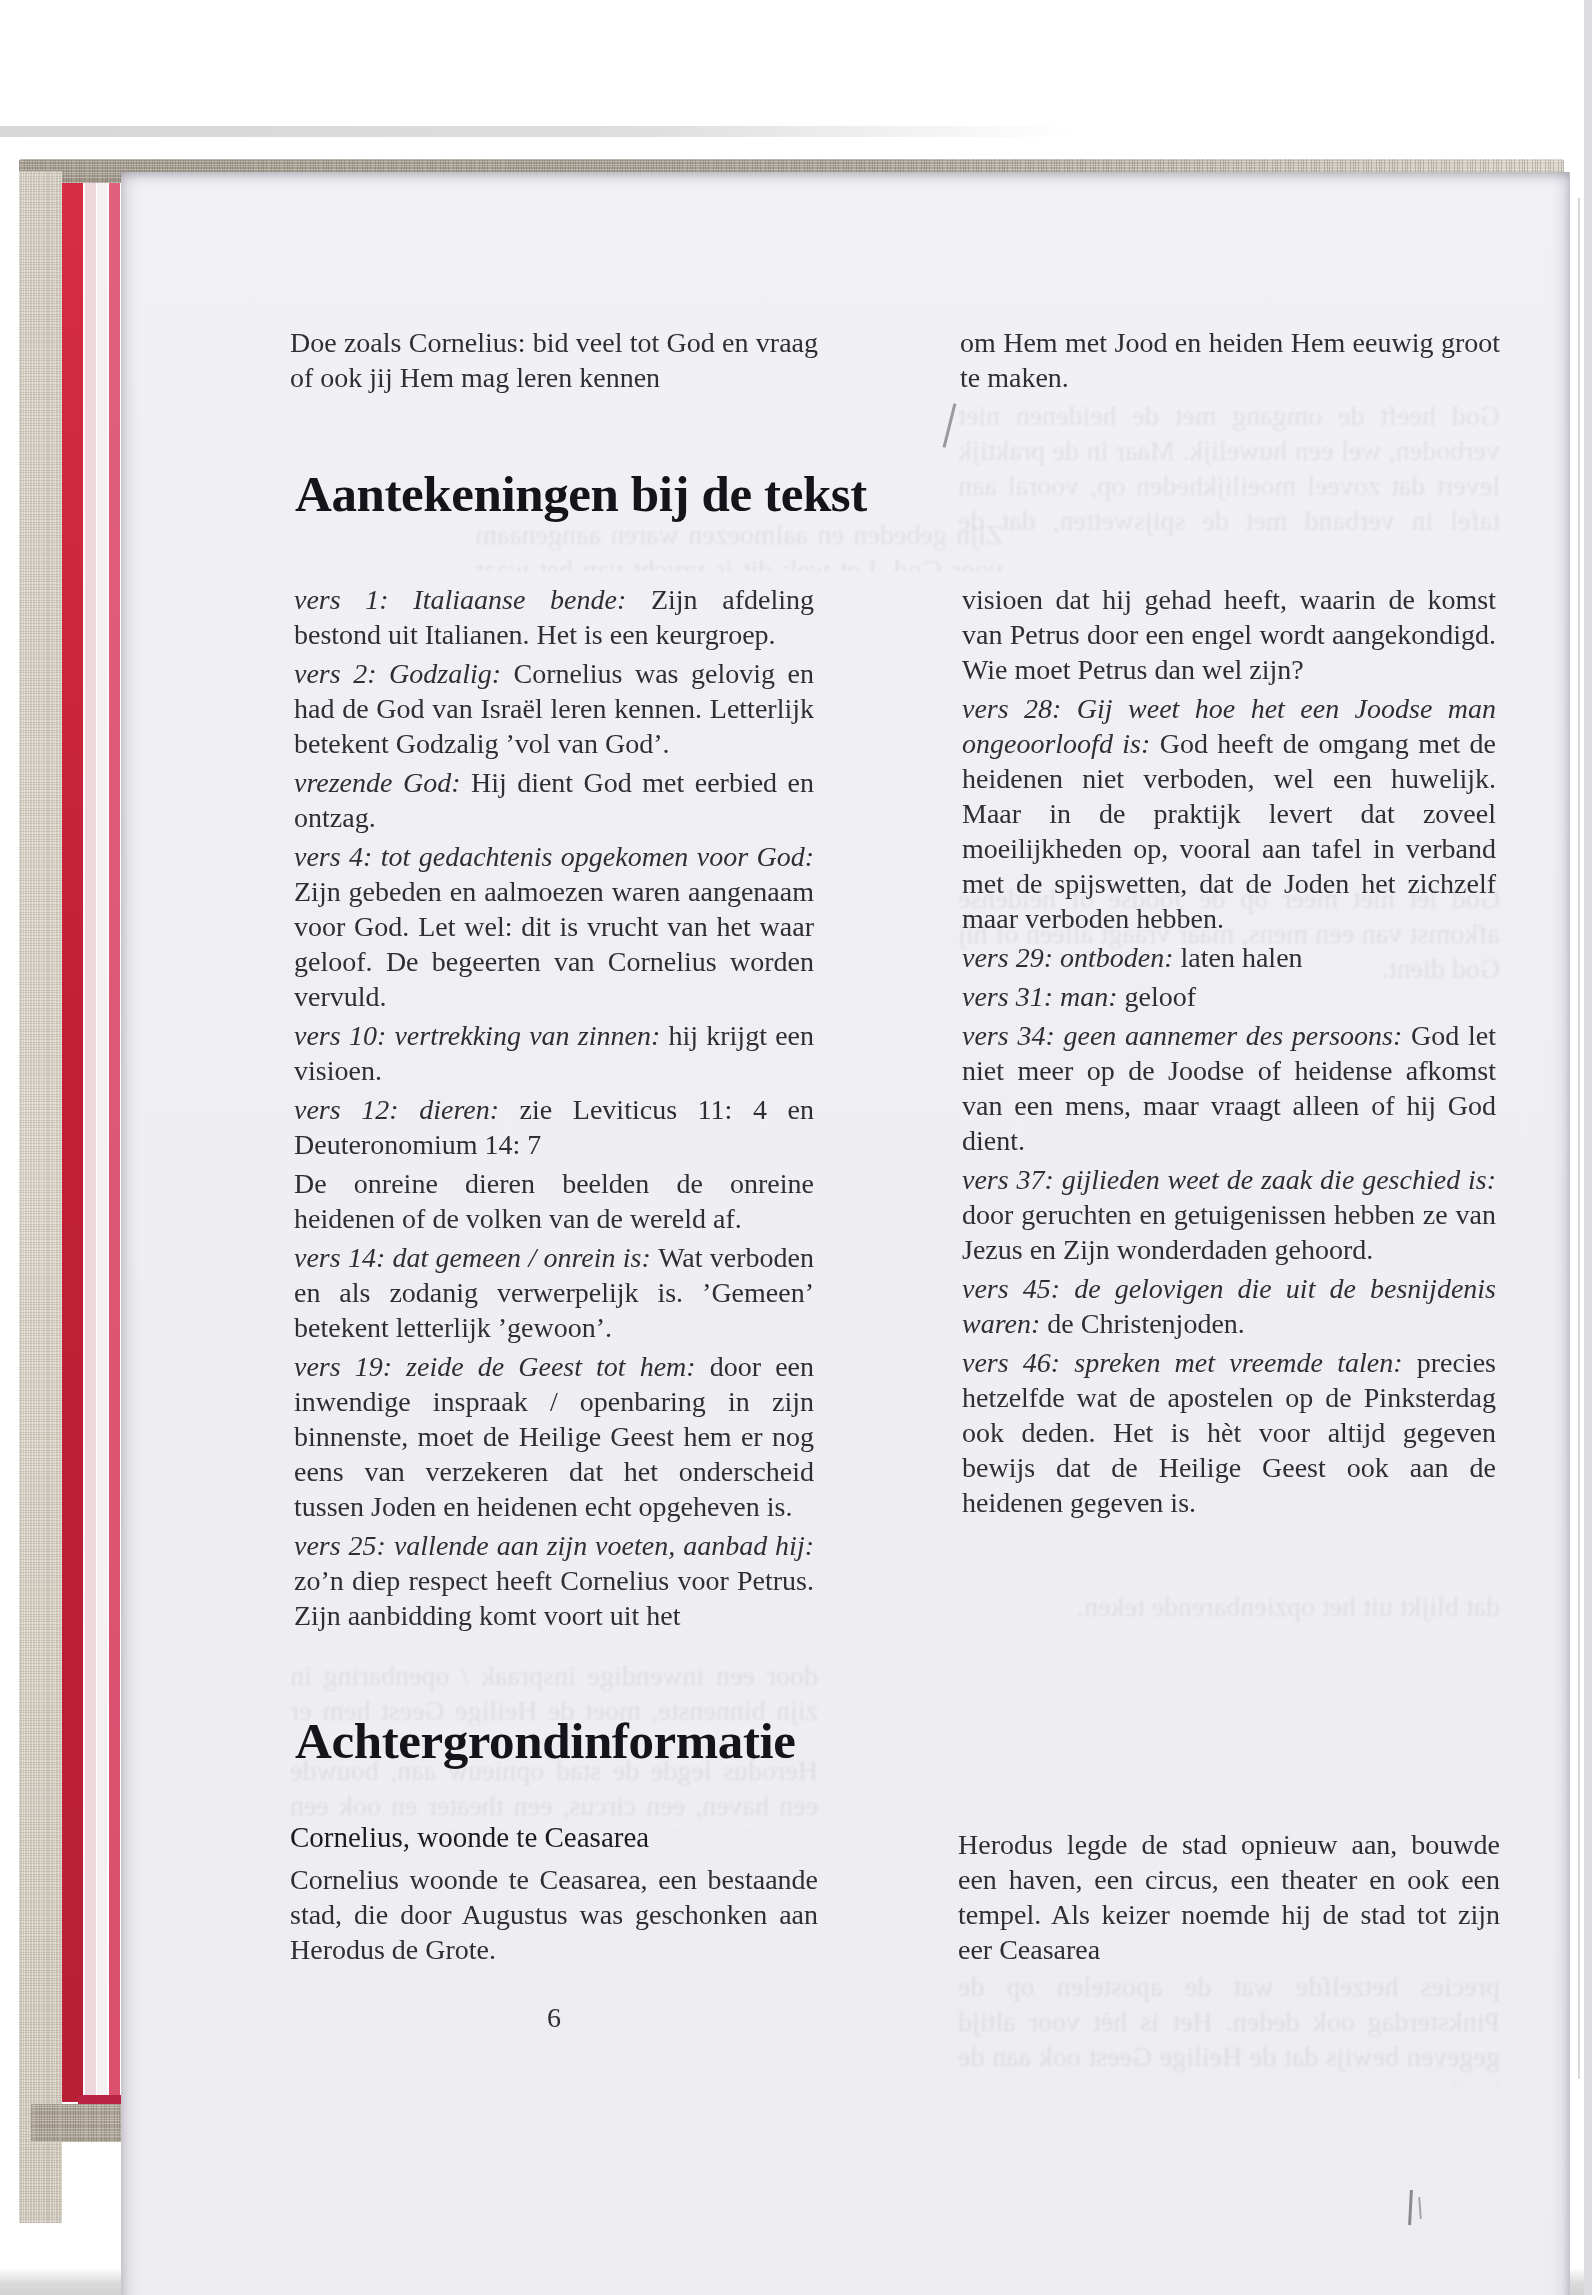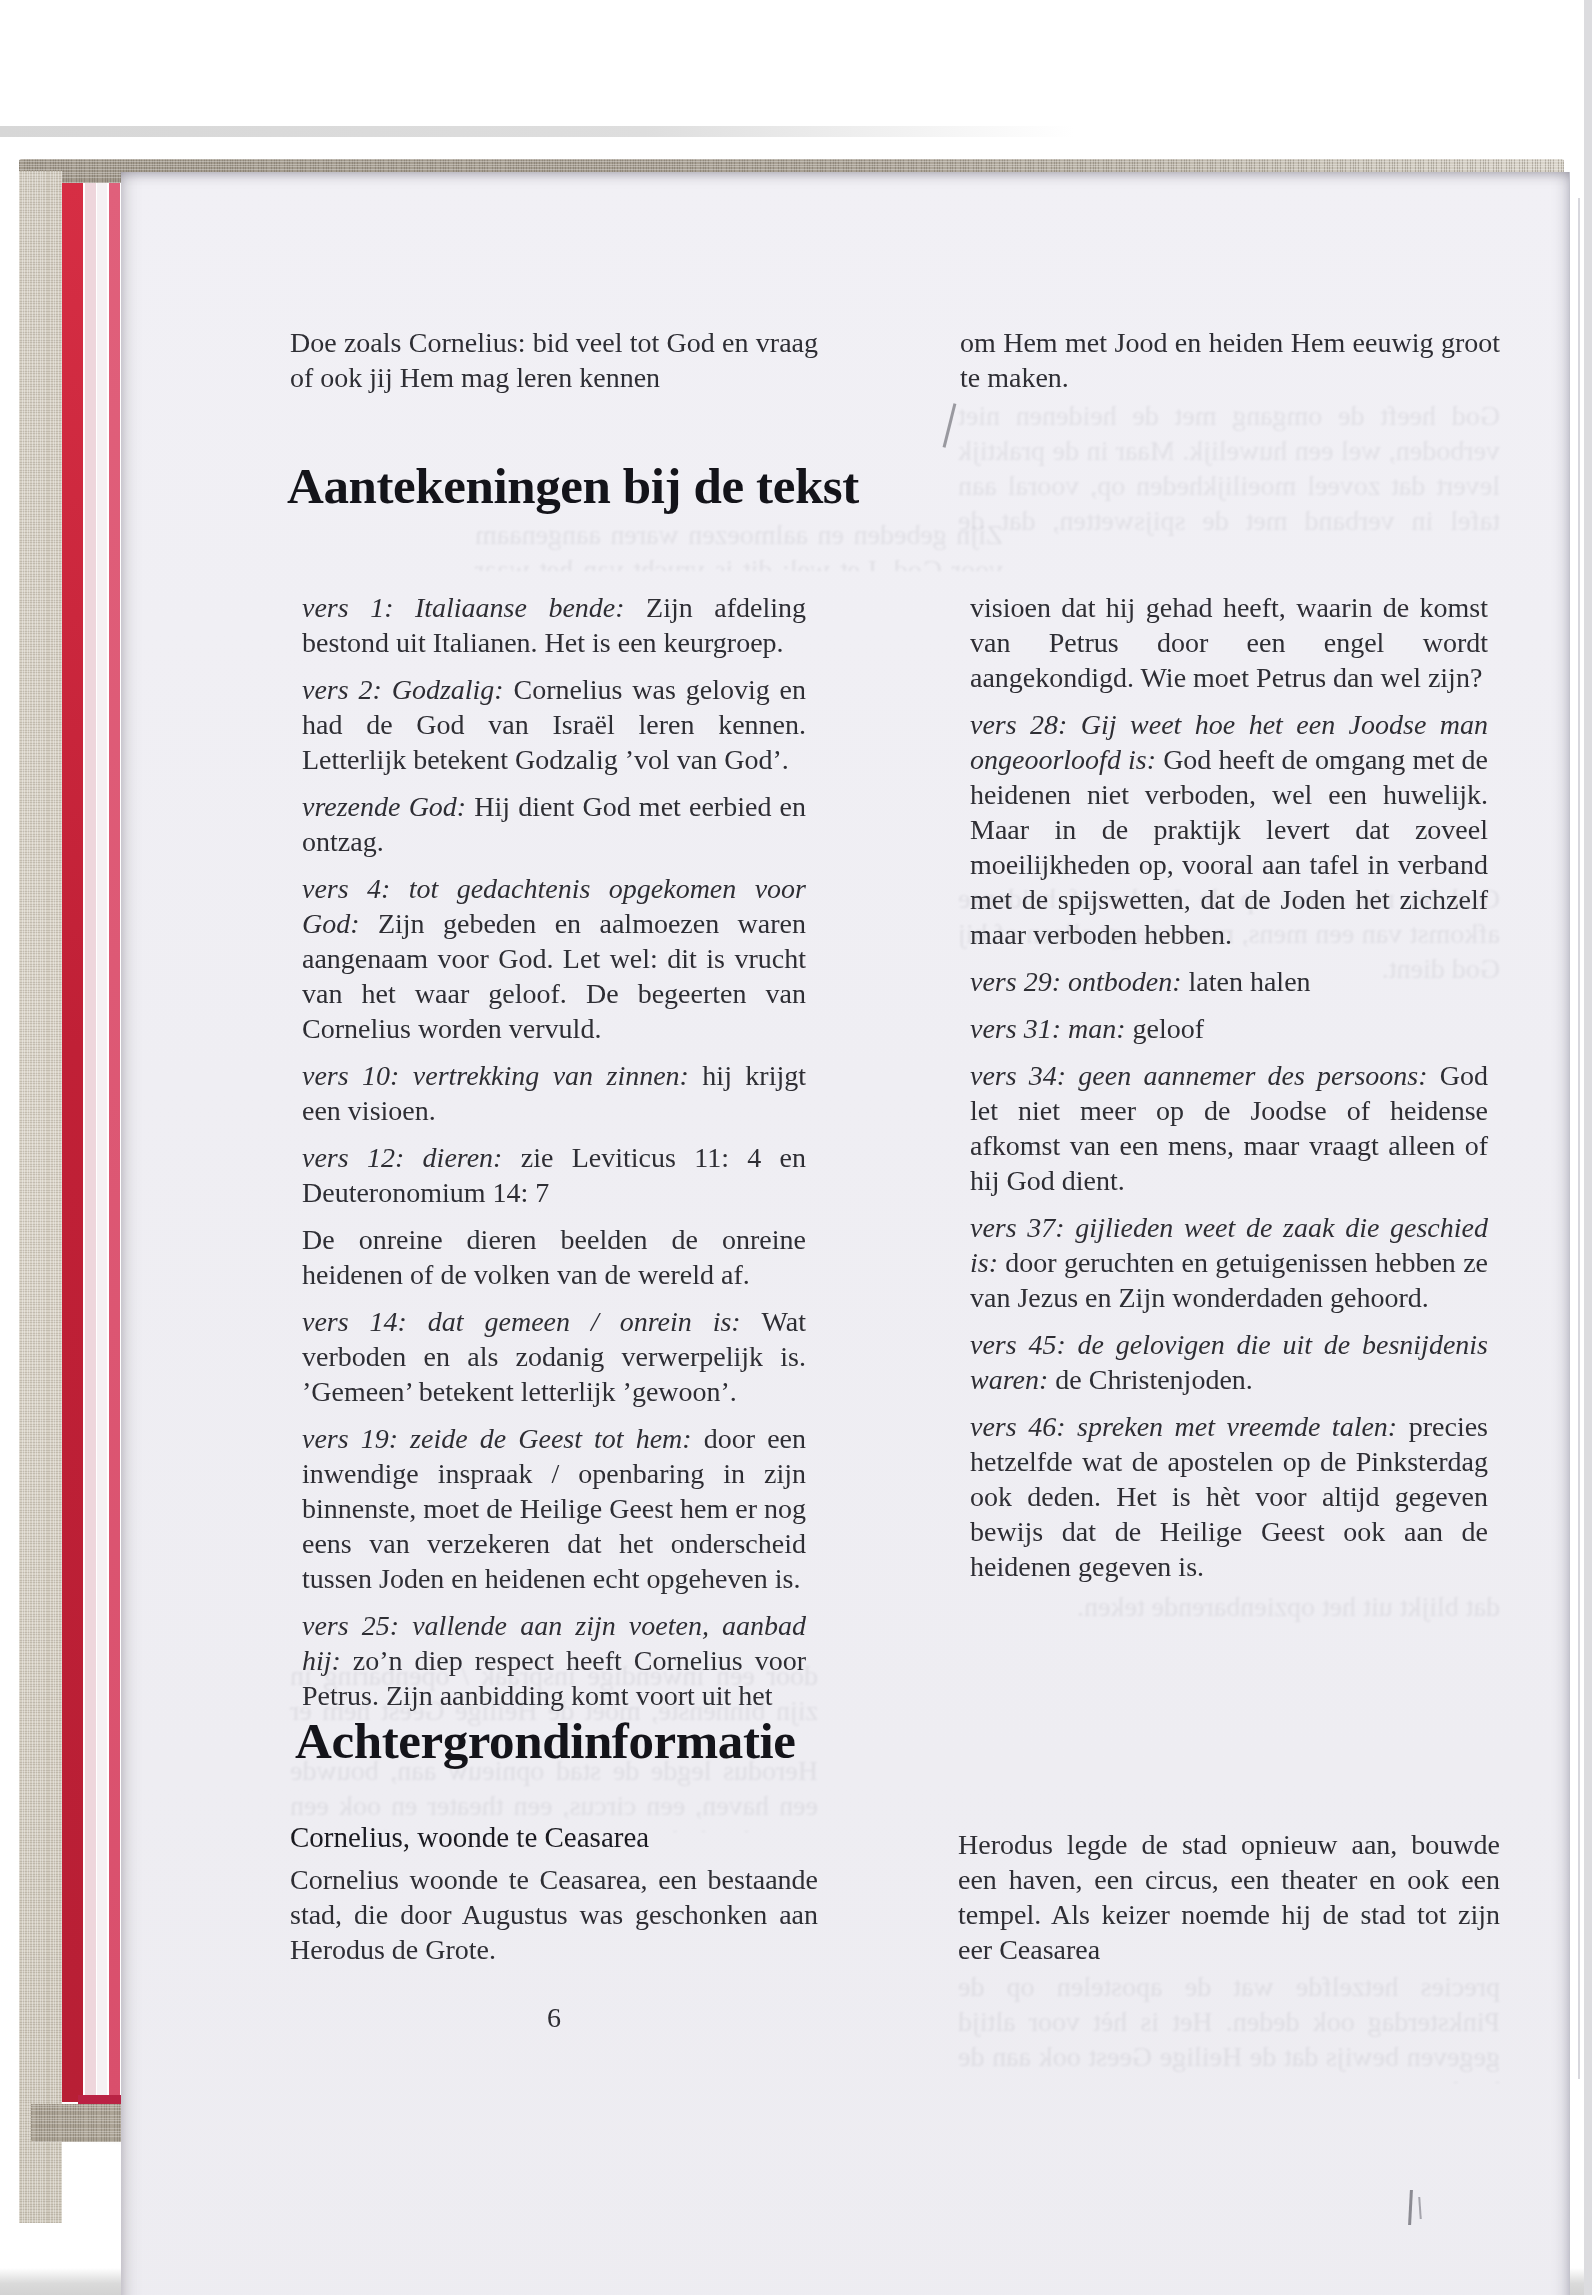--- a/index.html
+++ b/index.html
@@ -51,21 +51,21 @@
       inset -11.2px 0 15.5px -10.4px rgba(95,95,115,.38),
       inset 0 -8.6px 12px -8.6px rgba(100,95,110,.35);
     border-right:1.7px solid #c3c3cc;}
   .paper-edge-line{left:1578px;top:198px;width:1.7px;height:1881px;background:#d7d7dd;}
   
   .txt{color:#2e2e34;font-size:28px;line-height:35px;text-align:justify;}
   .intro{}
   .h1{color:#14141a;font-weight:700;font-size:51px;line-height:54px;white-space:nowrap;
       letter-spacing:-0.4px;}
   .sub{color:#1a1a20;font-weight:400;font-size:29px;line-height:36px;}
-  .note{margin:12px;}
+  .note{margin:4px;}
   .note .lead{font-style:italic;}
   .pagenum{text-align:center;}
   .ghost{color:#3c3c48;font-size:28px;line-height:35px;text-align:justify;
     opacity:.085;filter:blur(1.1px);transform:scaleX(-1);overflow:hidden;}
   .artifact{background:#6a6a72;}
   .slash-mark{left:827px;top:231px;width:2.6px;height:45px;transform:rotate(14deg);opacity:.65;}
   .tick-1{left:1288px;top:2018px;width:2.6px;height:35px;transform:rotate(3deg);opacity:.75;}
   .tick-2{left:1298px;top:2025px;width:1.7px;height:22.4px;transform:rotate(-4deg);opacity:.55;}
 </style>
 </head>
@@ -91,21 +91,21 @@
   <div class="abs ghost" style="left:837px;top:226px;width:542px;height:142px">God heeft de omgang met de heidenen niet verboden, wel een huwelijk. Maar in de praktijk levert dat zoveel moeilijkheden op, vooral aan tafel in verband met de spijswetten, dat de Joden het zichzelf maar verboden hebben.</div>
   <div class="abs ghost" style="left:837px;top:709px;width:542px;height:105px">God let niet meer op de Joodse of heidense afkomst van een mens, maar vraagt alleen of hij God dient.</div>
   <div class="abs ghost" style="left:837px;top:1417px;width:542px;height:105px">dat blijkt uit het opzienbarende teken.</div>
   <div class="abs ghost" style="left:169px;top:1486px;width:528px;height:71px">door een inwendige inspraak / openbaring in zijn binnenste, moet de Heilige Geest hem er nog eens van verzekeren dat het onderscheid tussen Joden en heidenen echt opgeheven is.</div>
   <div class="abs ghost" style="left:169px;top:1581px;width:528px;height:79px">Herodus legde de stad opnieuw aan, bouwde een haven, een circus, een theater en ook een tempel. Als keizer noemde hij de stad tot zijn eer Ceasarea</div>
   <div class="abs ghost" style="left:837px;top:1797px;width:542px;height:114px">precies hetzelfde wat de apostelen op de Pinksterdag ook deden. Het is hèt voor altijd gegeven bewijs dat de Heilige Geest ook aan de heidenen gegeven is.</div>
 
   <div class="abs txt intro" style="left:169px;top:153px;width:528px">Doe zoals Cornelius: bid veel tot God en vraag of ook jij Hem mag leren kennen</div>
   <div class="abs txt intro" style="left:839px;top:153px;width:540px">om Hem met Jood en heiden Hem eeu­wig groot te maken.</div>
 
-  <h1 class="abs h1" style="left:166px;top:287px;margin:0">Aantekeningen bij de tekst</h1>
+  <h1 class="abs h1" style="left:166px;top:287px;margin:8px">Aantekeningen bij de tekst</h1>
 
   <div class="abs txt" style="left:169px;top:406px;width:528px">
       <p class="note"><i class="lead">vers 1: Italiaanse bende: </i><span>Zijn afdeling bestond uit Italianen. Het is een keurgroep.</span></p>
       <p class="note"><i class="lead">vers 2: Godzalig: </i><span>Cornelius was gelovig en had de God van Israël leren kennen. Letterlijk betekent Godzalig ’vol van God’.</span></p>
       <p class="note"><i class="lead">vrezende God: </i><span>Hij dient God met eerbied en ontzag.</span></p>
       <p class="note"><i class="lead">vers 4: tot gedachtenis opgekomen voor God: </i><span>Zijn gebeden en aalmoezen waren aangenaam voor God. Let wel: dit is vrucht van het waar geloof. De begeerten van Cornelius worden vervuld.</span></p>
       <p class="note"><i class="lead">vers 10: vertrekking van zinnen: </i><span>hij krijgt een visioen.</span></p>
       <p class="note"><i class="lead">vers 12: dieren: </i><span>zie Leviticus 11: 4 en Deuteronomium 14: 7</span></p>
       <p class="note"><span>De onreine dieren beelden de onreine heidenen of de volken van de wereld af.</span></p>
       <p class="note"><i class="lead">vers 14: dat gemeen / onrein is: </i><span>Wat verboden en als zodanig verwerpelijk is. ’Gemeen’ betekent letterlijk ’gewoon’.</span></p>

